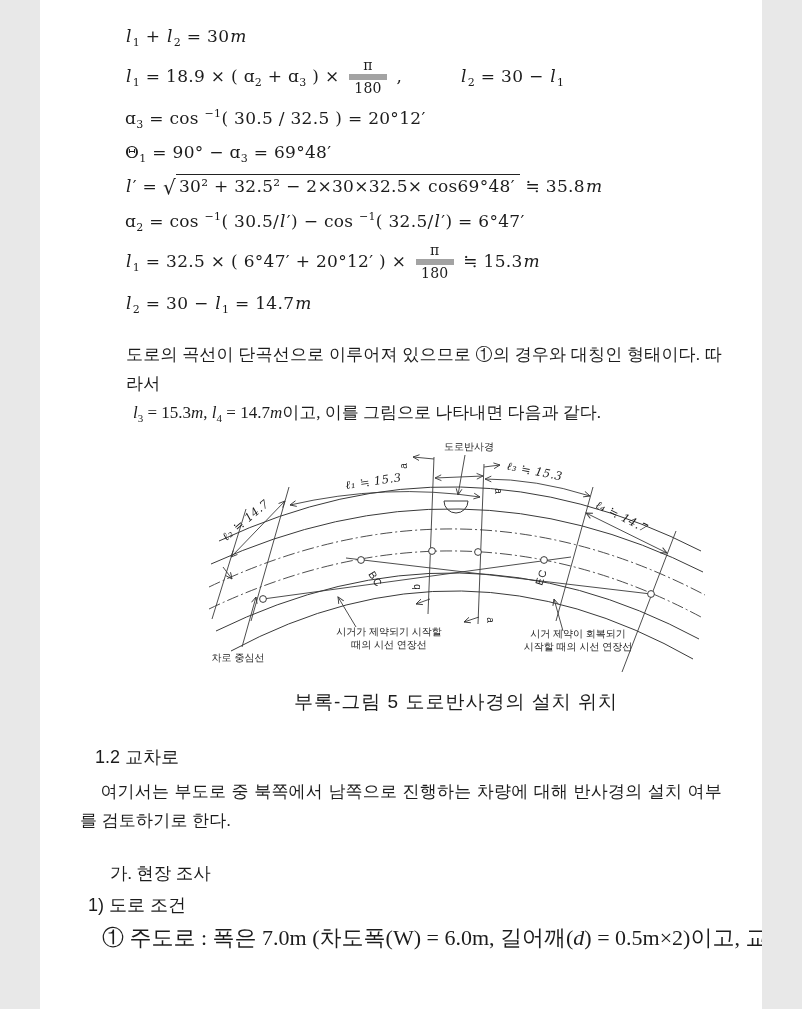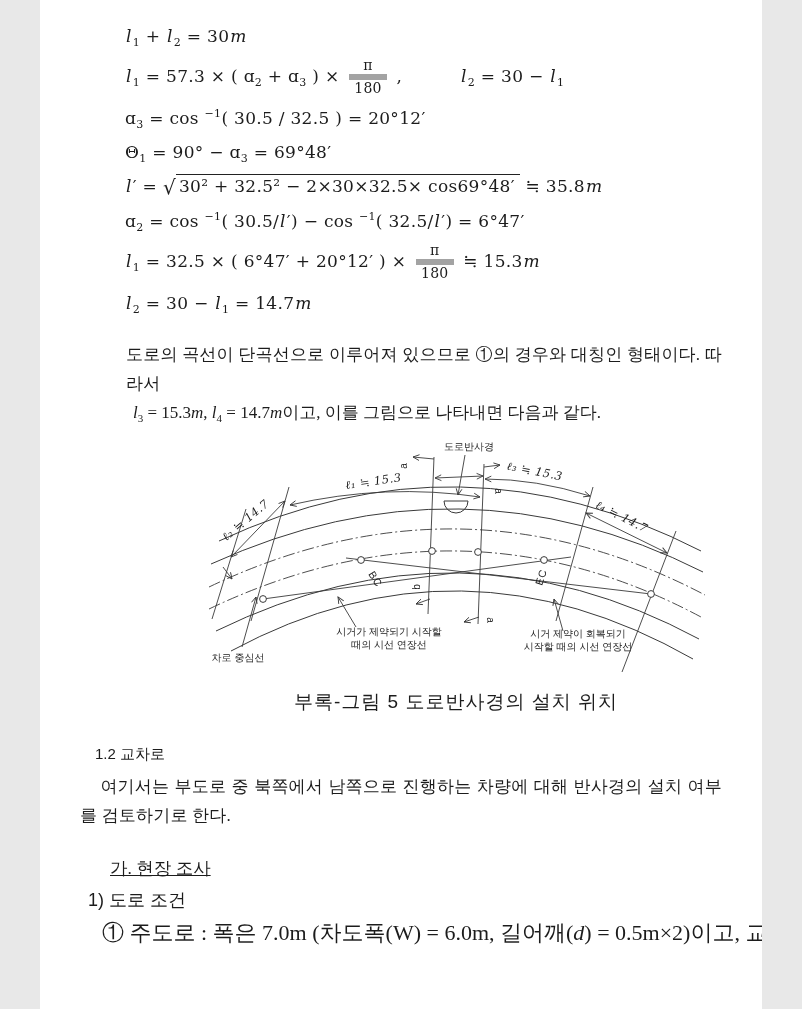--- a/index.html
+++ b/index.html
@@ -42,23 +42,23 @@
   .sec2{margin:24px 0 0 20px;}
   .sec2 .body{margin-left:26px;}
   .sec2 .mline{margin-left:33px;font-size:17px;line-height:29px;}
   .mline i{font-style:italic;}
   .mline sub{font-size:11px;vertical-align:-4px;line-height:0;}
   .figwrap{margin:12px 0 0 126px;width:500px;}
   .figcaption{
     margin-top:8px;text-align:center;font-size:19px;letter-spacing:1px;
   }
   .installp{margin:22px 0 0 0;text-indent:1.2em;}
-  .h12{margin:30px 0 0 15px;font-size:15px;}
+  .h12{margin:30px 0 0 15px;font-size:18px;}
   .interp{margin:8px 0 0 0;text-indent:1.2em;}
-  .gah{margin:26px 0 0 30px;font-size:17.5px;text-decoration:underline;}
+  .gah{margin:26px 0 0 30px;font-size:17.5px;}
   .cond{margin:8px 0 0 8px;font-size:18px;}
   .roadline{margin:6px 0 0 22px;font-size:22px;line-height:29px;white-space:nowrap;}
   .roadline i{font-style:italic;}
   
   svg .stroke{stroke:#3a3a3a;stroke-width:1;fill:none;}
   svg .thin{stroke:#3a3a3a;stroke-width:.9;fill:none;}
   svg .dashdot{stroke-dasharray:12 3 2 3;}
   svg text{fill:#1b1b1b;}
   svg .klabel{font-family:"Liberation Sans","DejaVu Sans",sans-serif;font-size:10px;}
   svg .dim{font-family:"DejaVu Serif",serif;font-style:italic;font-size:11.5px;letter-spacing:.5px;}
@@ -66,21 +66,21 @@
   svg .pt{fill:#ffffff;stroke:#3a3a3a;stroke-width:1;}
   svg .bcec{font-family:"Liberation Sans","DejaVu Sans",sans-serif;font-size:10.5px;letter-spacing:1px;}
 </style>
 </head>
 <body>
 
 <div class="page">
 
   <div class="formulas">
     <div class="fline"><i>l</i><sub>1</sub><span> + </span><i>l</i><sub>2</sub><span> = 30</span><i>m</i></div>
-    <div class="fline"><i>l</i><sub>1</sub><span> = 57.3 × ( ɑ</span><sub>2</sub><span> + ɑ</span><sub>3</sub><span> ) × </span><span class="frac"><span class="n">π</span><span class="d">180</span></span><span> ,</span><span style="display: inline-block; width: 3.4em;"></span><i>l</i><sub>2</sub><span> = 30 − </span><i>l</i><sub>1</sub></div>
+    <div class="fline"><i>l</i><sub>1</sub><span> = 18.9 × ( ɑ</span><sub>2</sub><span> + ɑ</span><sub>3</sub><span> ) × </span><span class="frac"><span class="n">π</span><span class="d">180</span></span><span> ,</span><span style="display: inline-block; width: 3.4em;"></span><i>l</i><sub>2</sub><span> = 30 − </span><i>l</i><sub>1</sub></div>
     <div class="fline"><span>ɑ</span><sub>3</sub><span> = cos </span><sup>−1</sup><span>( 30.5 / 32.5 ) = 20°12′</span></div>
     <div class="fline"><span>Θ</span><sub>1</sub><span> = 90° − ɑ</span><sub>3</sub><span> = 69°48′</span></div>
     <div class="fline"><i>l</i><span>′ = </span><span class="sqrt"><span class="sign">√</span><span class="rad">30² + 32.5² − 2×30×32.5× cos69°48′</span></span><span> ≒ 35.8</span><i>m</i></div>
     <div class="fline"><span>ɑ</span><sub>2</sub><span> = cos </span><sup>−1</sup><span>( 30.5/</span><i>l</i><span>′) − cos </span><sup>−1</sup><span>( 32.5/</span><i>l</i><span>′) = 6°47′</span></div>
     <div class="fline"><i>l</i><sub>1</sub><span> = 32.5 × ( 6°47′ + 20°12′ ) × </span><span class="frac"><span class="n">π</span><span class="d">180</span></span><span> ≒ 15.3</span><i>m</i></div>
     <div class="fline"><i>l</i><sub>2</sub><span> = 30 − </span><i>l</i><sub>1</sub><span> = 14.7</span><i>m</i></div>
   </div>
 
   <div class="sec2">
     <div class="para body">도로의 곡선이 단곡선으로 이루어져 있으므로 ①의 경우와 대칭인 형태이다.  따라서</div>

